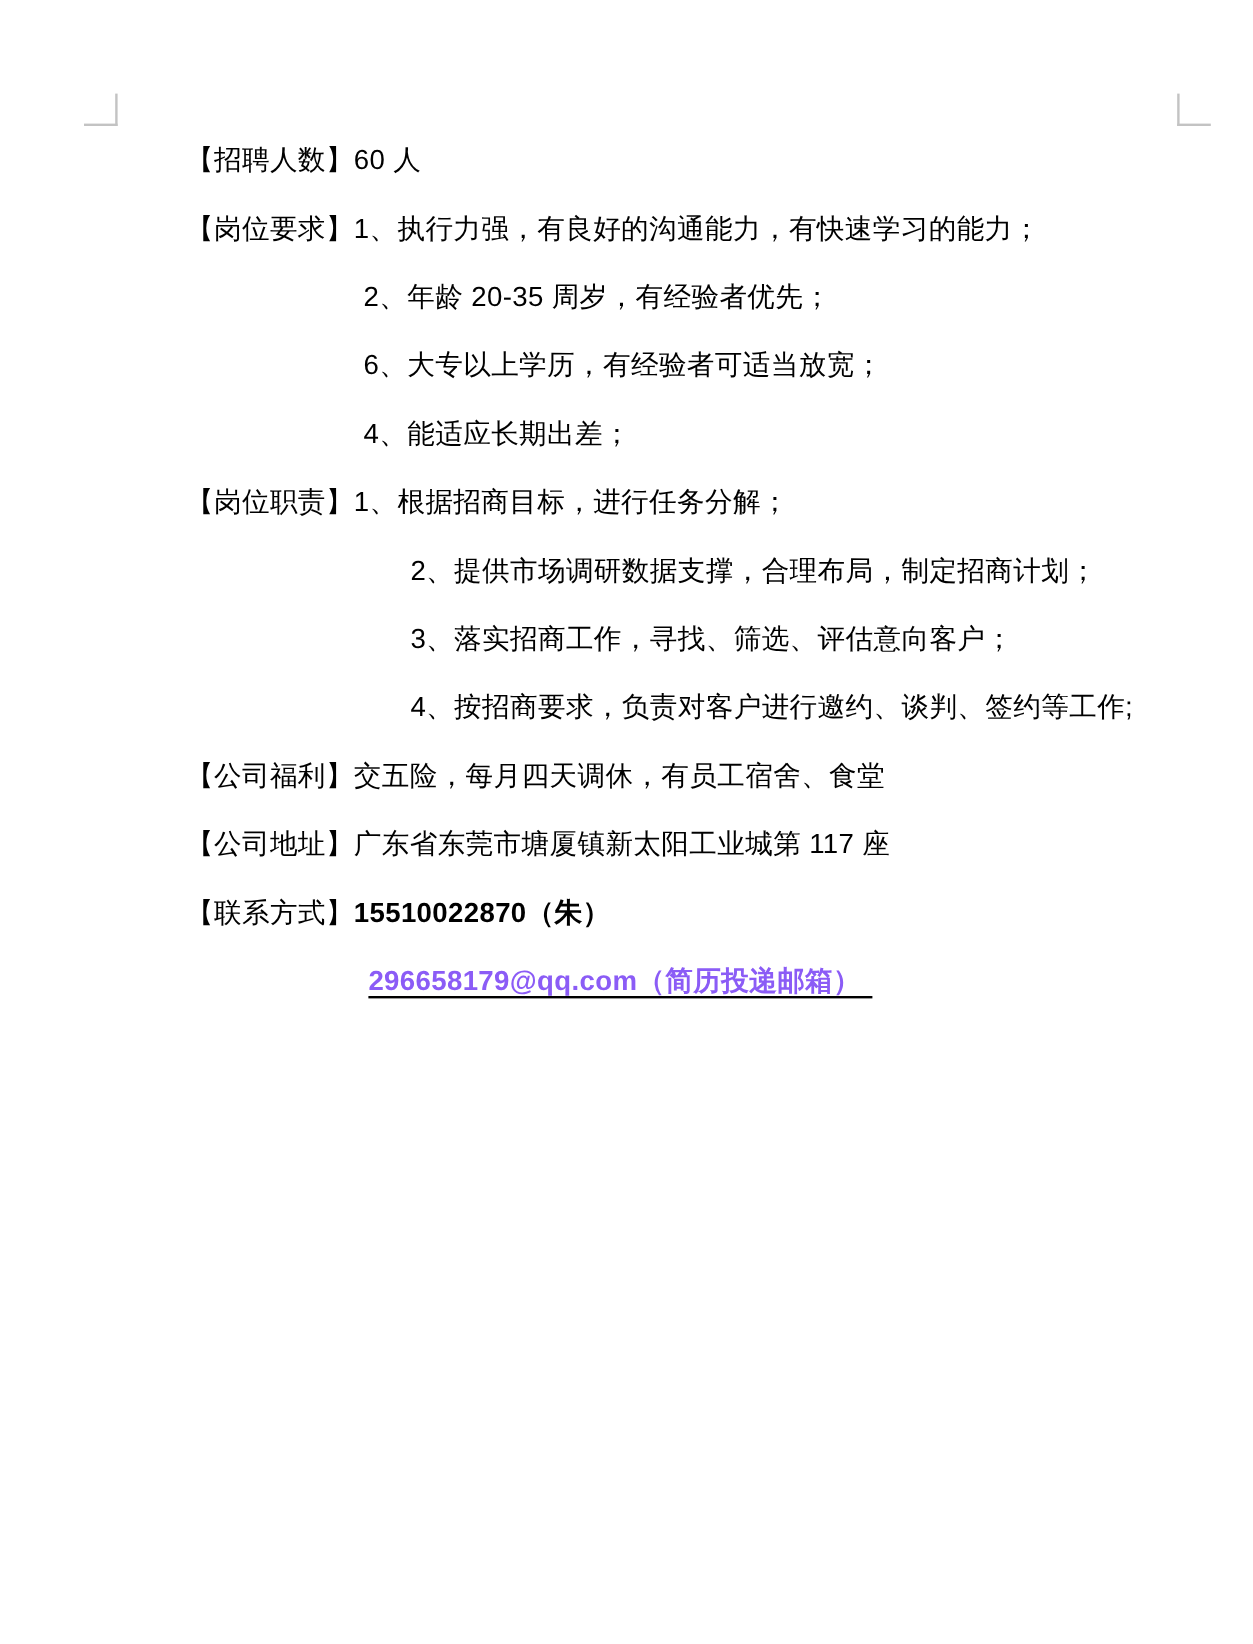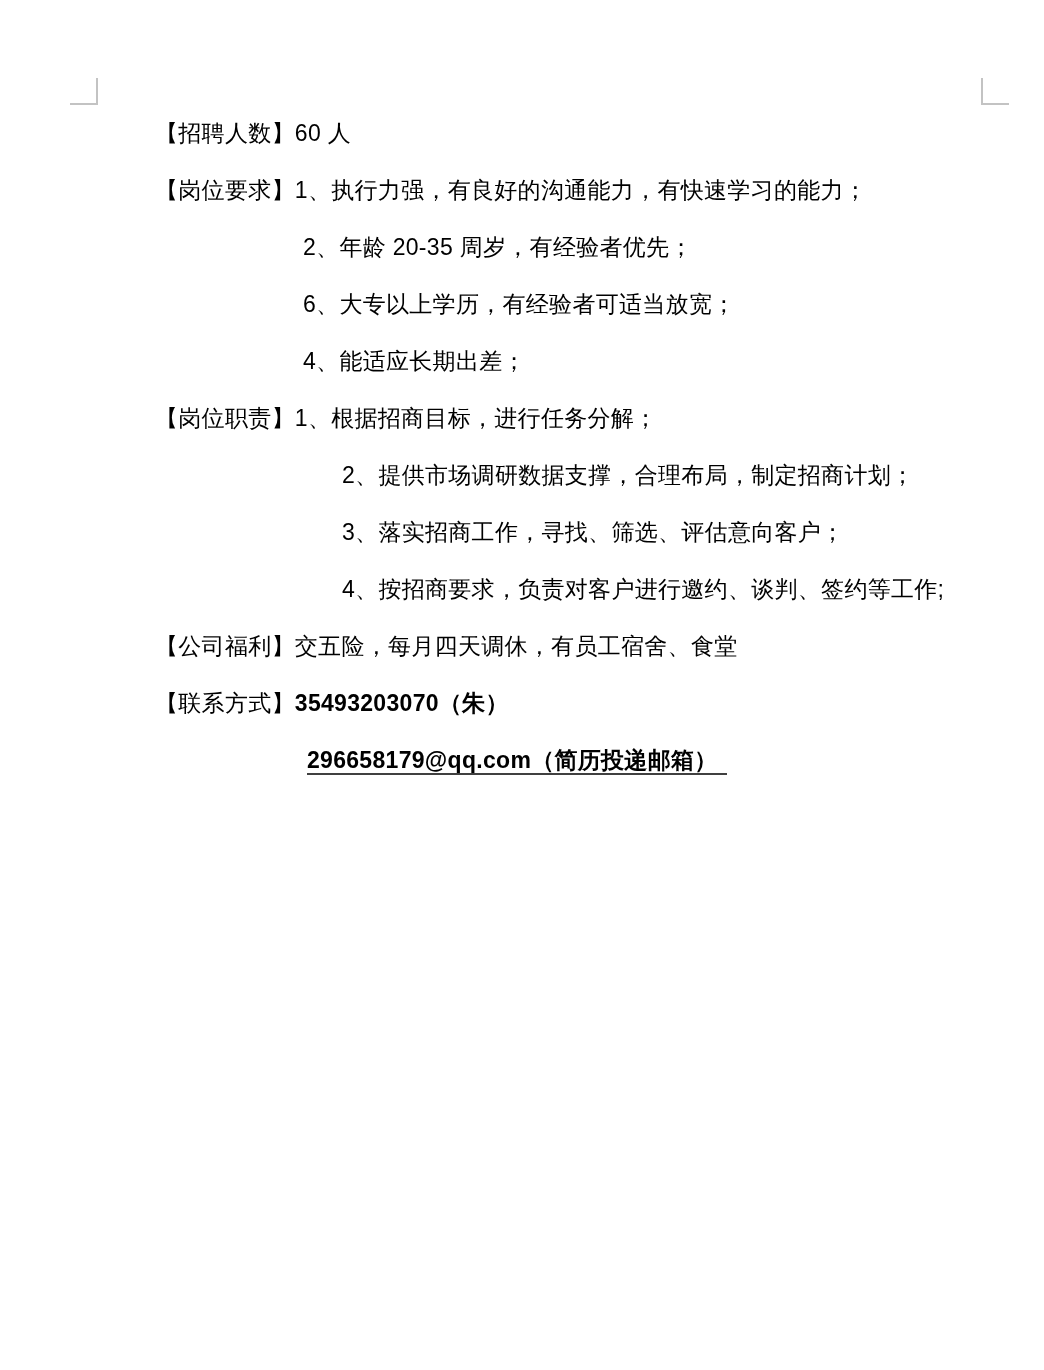--- a/index.html
+++ b/index.html
@@ -44,24 +44,24 @@
     font-size: 23px;
     white-space: pre;
     letter-spacing: 0.3px;
   }
   .ind-label { padding-left: 155px; }
   .ind-item1 { padding-left: 303px; }
   .ind-item2 { padding-left: 310px; margin-left: 32px; }
   .ind-email { padding-left: 307px; }
   .bold-value { font-weight: bold; }
   .email-link {
-    color: #000000;
+    color: #8b5cf6;
     font-weight: bold;
     text-decoration: none;
-    border-bottom: 2px solid #404040;
+    border-bottom: 2px solid #000000;
     padding-right: 9px;
     cursor: pointer;
   }
 </style>
 </head>
 <body>
 
 <div class="crop-mark left"></div>
 <div class="crop-mark right"></div>
 
@@ -82,18 +82,19 @@
 
   <div class="line ind-item2"><span>2、提供市场调研数据支撑，合理布局，制定招商计划；</span></div>
 
   <div class="line ind-item2"><span>3、落实招商工作，寻找、筛选、评估意向客户；</span></div>
 
   <div class="line ind-item2"><span>4、按招商要求，负责对客户进行邀约、谈判、签约等工作;</span></div>
 
 
   <div class="line ind-label"><span>【公司福利】</span><span>交五险，每月四天调休，有员工宿舍、食堂</span></div>
 
+  <div class="line ind-label"><span>【公司地址】</span><span>广东省东莞市塘厦镇新太阳工业城第 117 座</span></div>
 
-  <div class="line ind-label"><span>【联系方式】</span><span class="bold-value">35493203070（朱）</span></div>
+  <div class="line ind-label"><span>【联系方式】</span><span class="bold-value">15510022870（朱）</span></div>
 
   <div class="line ind-email"><a class="email-link">296658179@qq.com（简历投递邮箱）</a></div>
 
 </div>
 
 </body></html>

